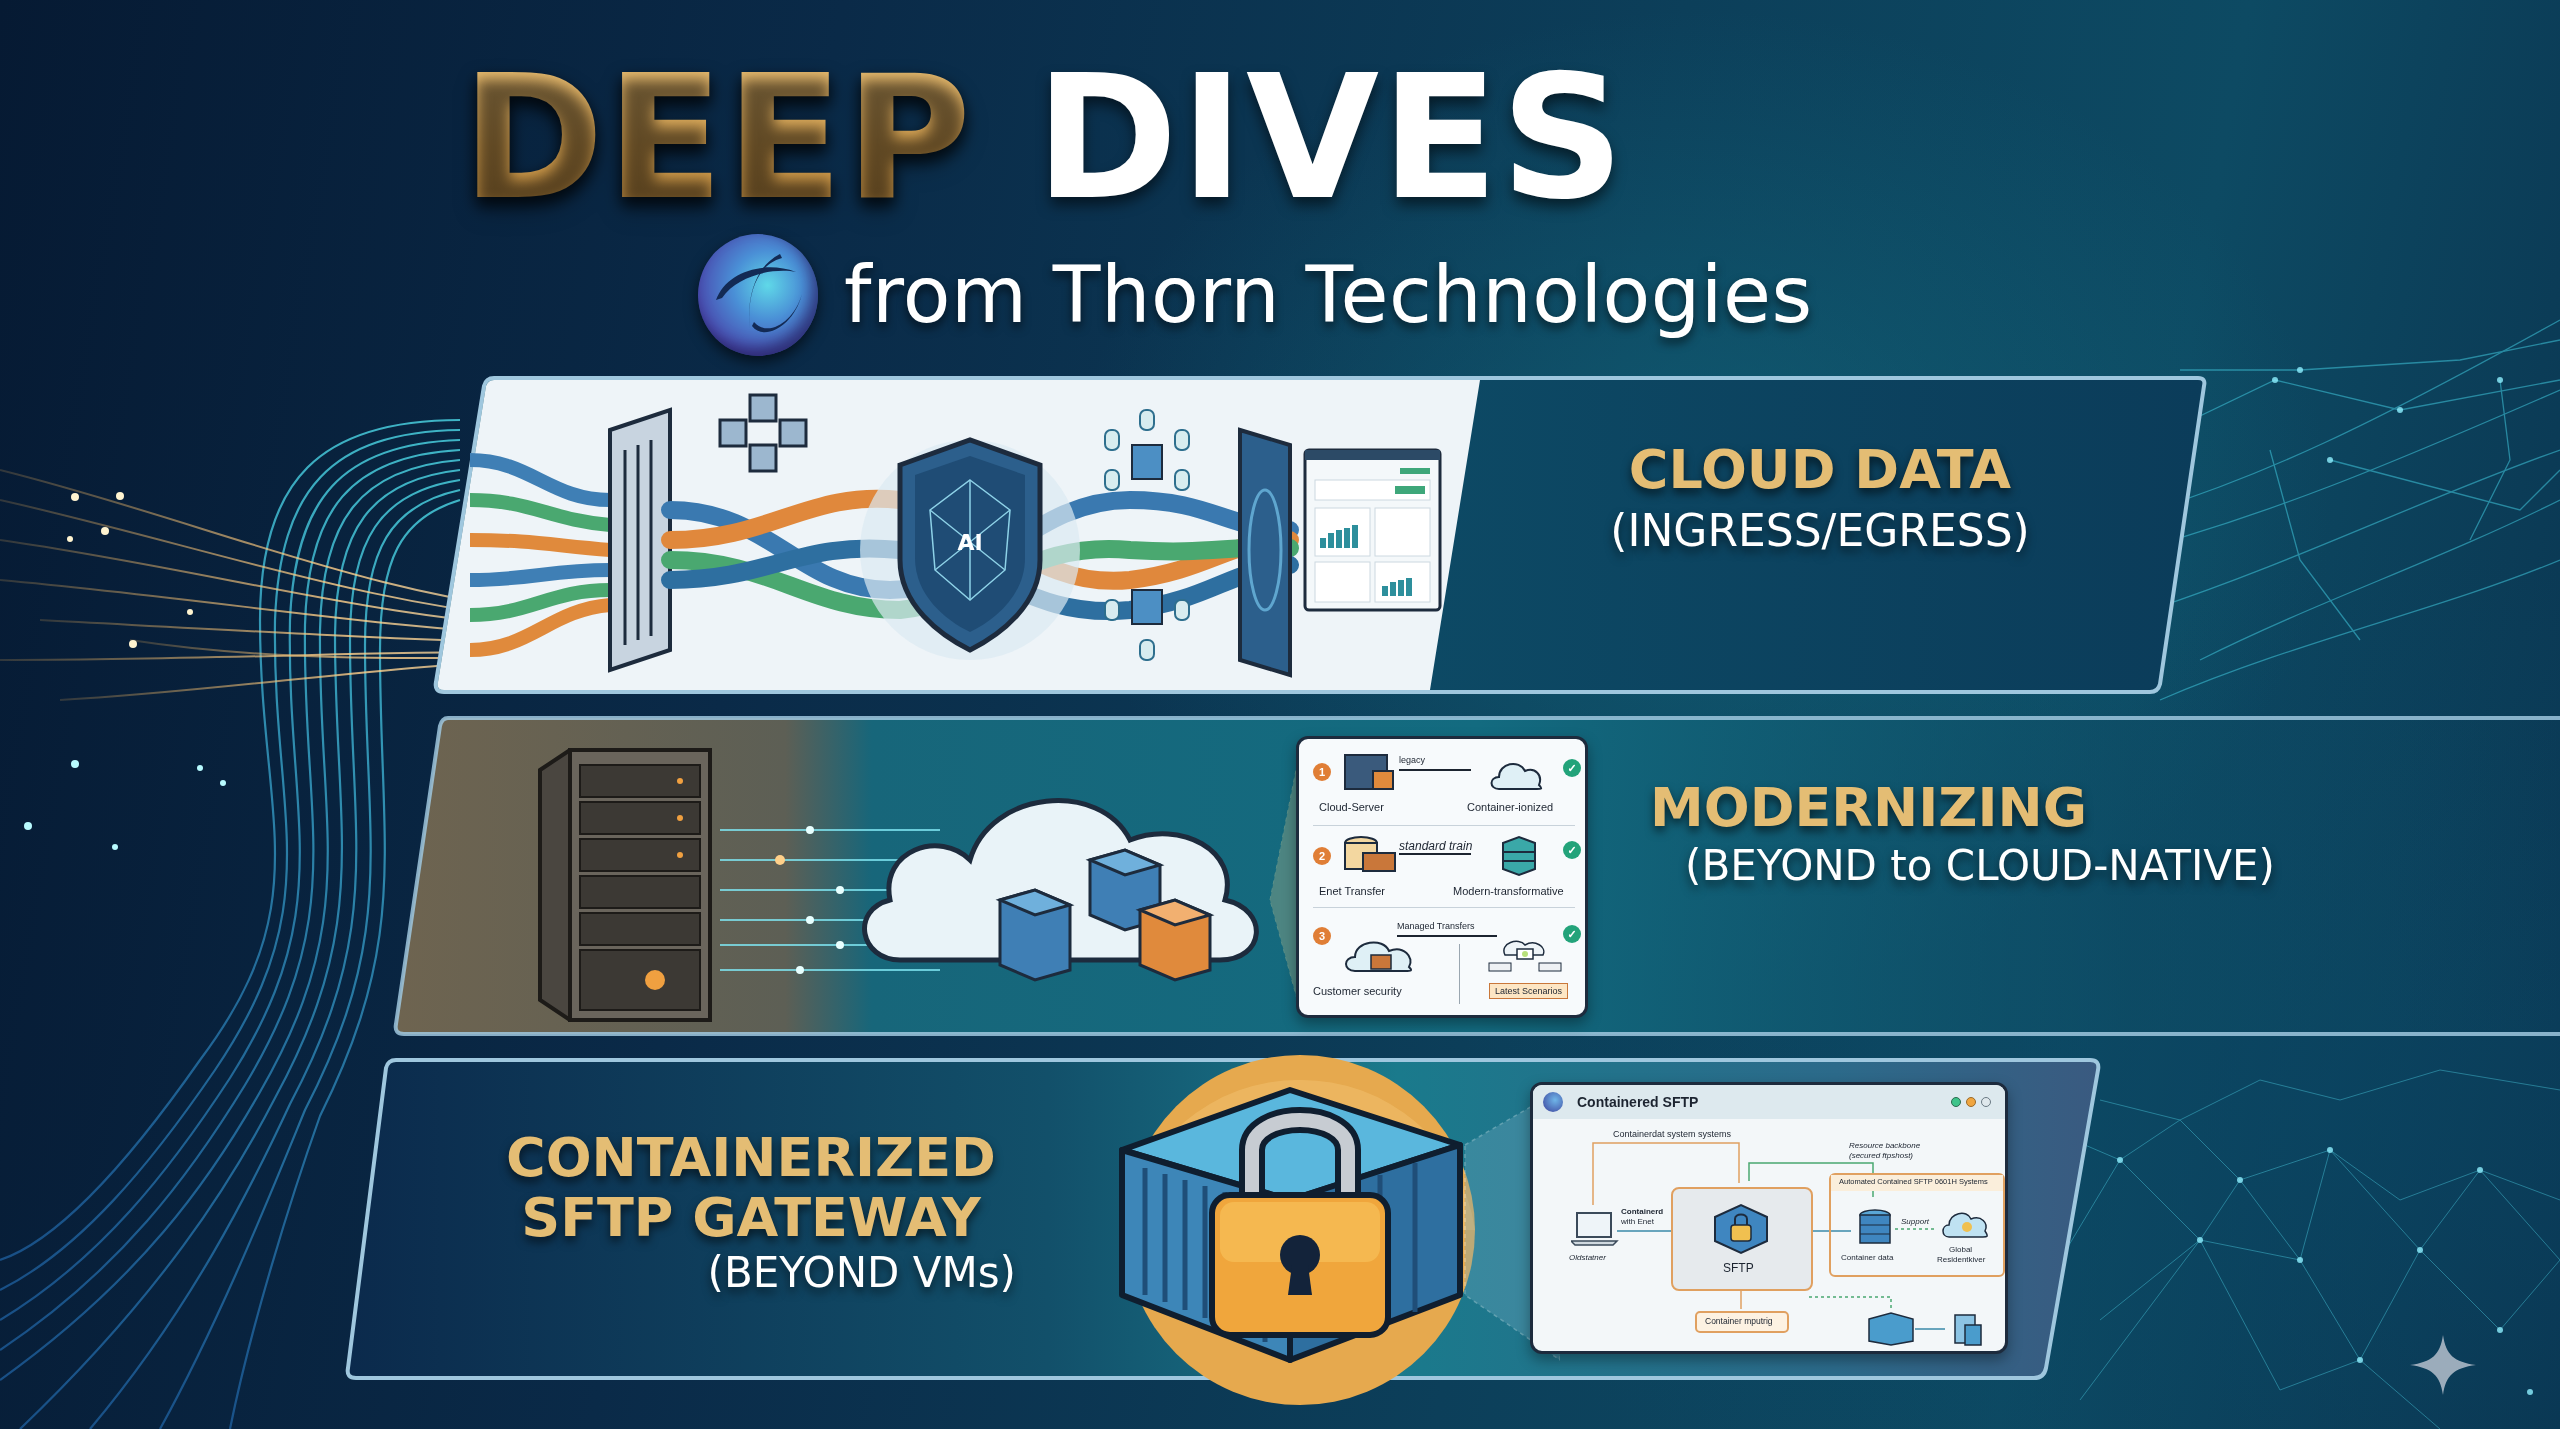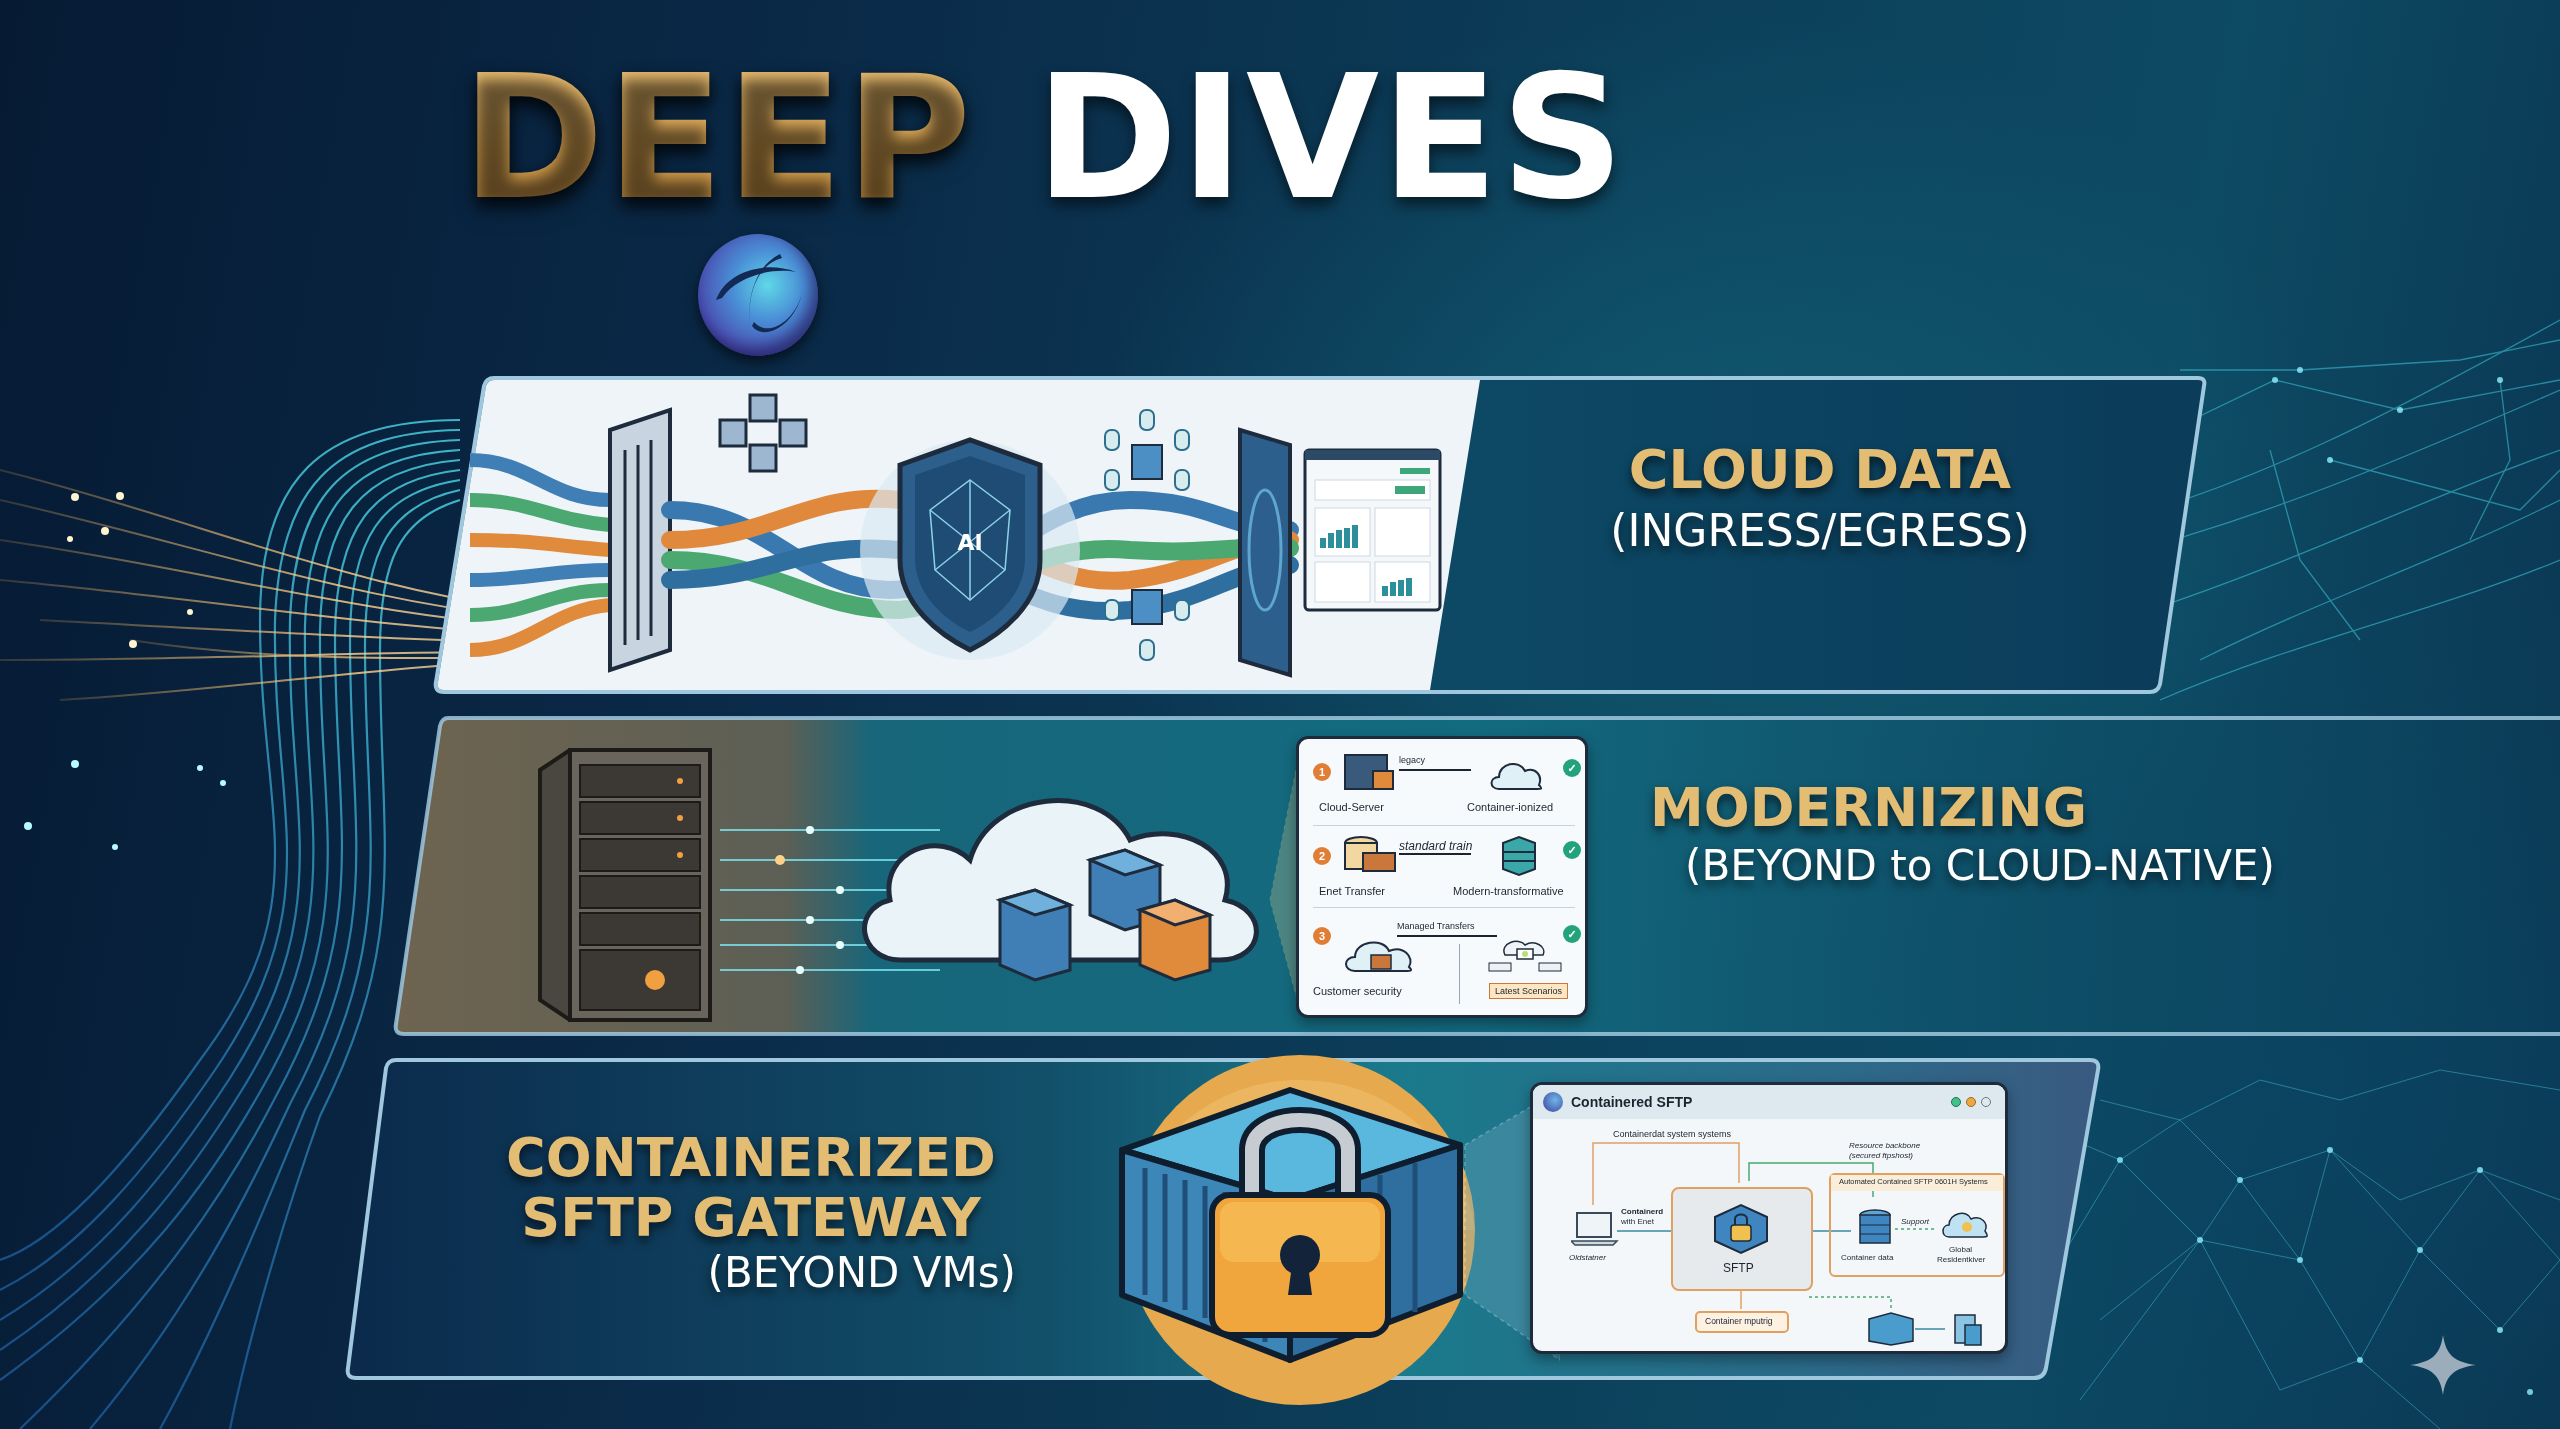--- a/index.html
+++ b/index.html
@@ -171,20 +171,21 @@
 </div>
 
 <div class="subtitle-row">
   <div class="logo-orb">
     <svg width="120" height="122" viewBox="0 0 120 122" style="position:absolute;left:0;top:0">
       <path d="M18 66 C28 38 66 26 98 38 C78 34 40 40 24 64 Z" fill="#132a55"></path>
       <path d="M84 24 C60 30 48 60 52 96 C48 62 58 32 82 20 Z" fill="#132a55"></path>
       <path d="M54 92 C66 108 96 92 104 60 C96 88 70 104 56 88 Z" fill="#132a55"></path>
     </svg>
   </div>
+  <div class="subtitle">from Thorn Technologies</div>
 </div>
 
 <section>
   <svg class="panel-shape" style="left:430px;top:372px" width="1780" height="326" viewBox="0 0 1780 326">
     <defs>
       <linearGradient id="p1dark" x1="0" y1="0" x2="1" y2="0">
         <stop offset="0" stop-color="#0f5a72"></stop>
         <stop offset="1" stop-color="#0b3c5a"></stop>
       </linearGradient>
     </defs>
@@ -461,21 +462,21 @@
       <circle cx="200" cy="205" r="20" fill="#13233a"></circle>
       <path d="M192 215 L208 215 L212 245 L188 245 Z" fill="#13233a"></path>
     </g>
 
     <path d="M365 95 L460 40 L460 310 L365 245 Z" fill="#6fa9c0" opacity="0.35" stroke="#dfeef4" stroke-dasharray="4 4" stroke-width="1.5"></path>
   </svg>
 
   <div class="card" style="left:1530px;top:1082px;width:478px;height:272px;background:#f3f7f9;">
     <div style="position:absolute;left:0;top:0;width:100%;height:34px;background:#dde9ee;"></div>
     <div style="position:absolute;left:10px;top:7px;width:20px;height:20px;border-radius:50%;background:radial-gradient(circle at 60% 40%,#6fb5e8,#3a3f9a);"></div>
-    <div class="mini" style="left:38px;top:9px;font-size:14px;font-weight:700;">Containered SFTP</div>
+    <div class="mini" style="left:44px;top:9px;font-size:14px;font-weight:700;">Containered SFTP</div>
     <div style="position:absolute;right:44px;top:12px;width:10px;height:10px;border-radius:50%;background:#3ec48a;border:1px solid #2d6a50;"></div>
     <div style="position:absolute;right:29px;top:12px;width:10px;height:10px;border-radius:50%;background:#f0a640;border:1px solid #9a6a2a;"></div>
     <div style="position:absolute;right:14px;top:12px;width:10px;height:10px;border-radius:50%;background:#dfe8ec;border:1px solid #6a7a84;"></div>
 
     <div class="mini" style="left:80px;top:44px;font-size:9px;">Containerdat system systems</div>
     <div class="mini" style="left:316px;top:56px;font-size:8px;font-style:italic;">Resource backbone</div>
     <div class="mini" style="left:316px;top:66px;font-size:8px;font-style:italic;">(secured ftpshost)</div>
 
     <svg class="abs" style="left:0;top:0" width="478" height="272">
       <path d="M60 120 L60 58 L206 58 L206 98" fill="none" stroke="#e0a060" stroke-width="1.5"></path>

